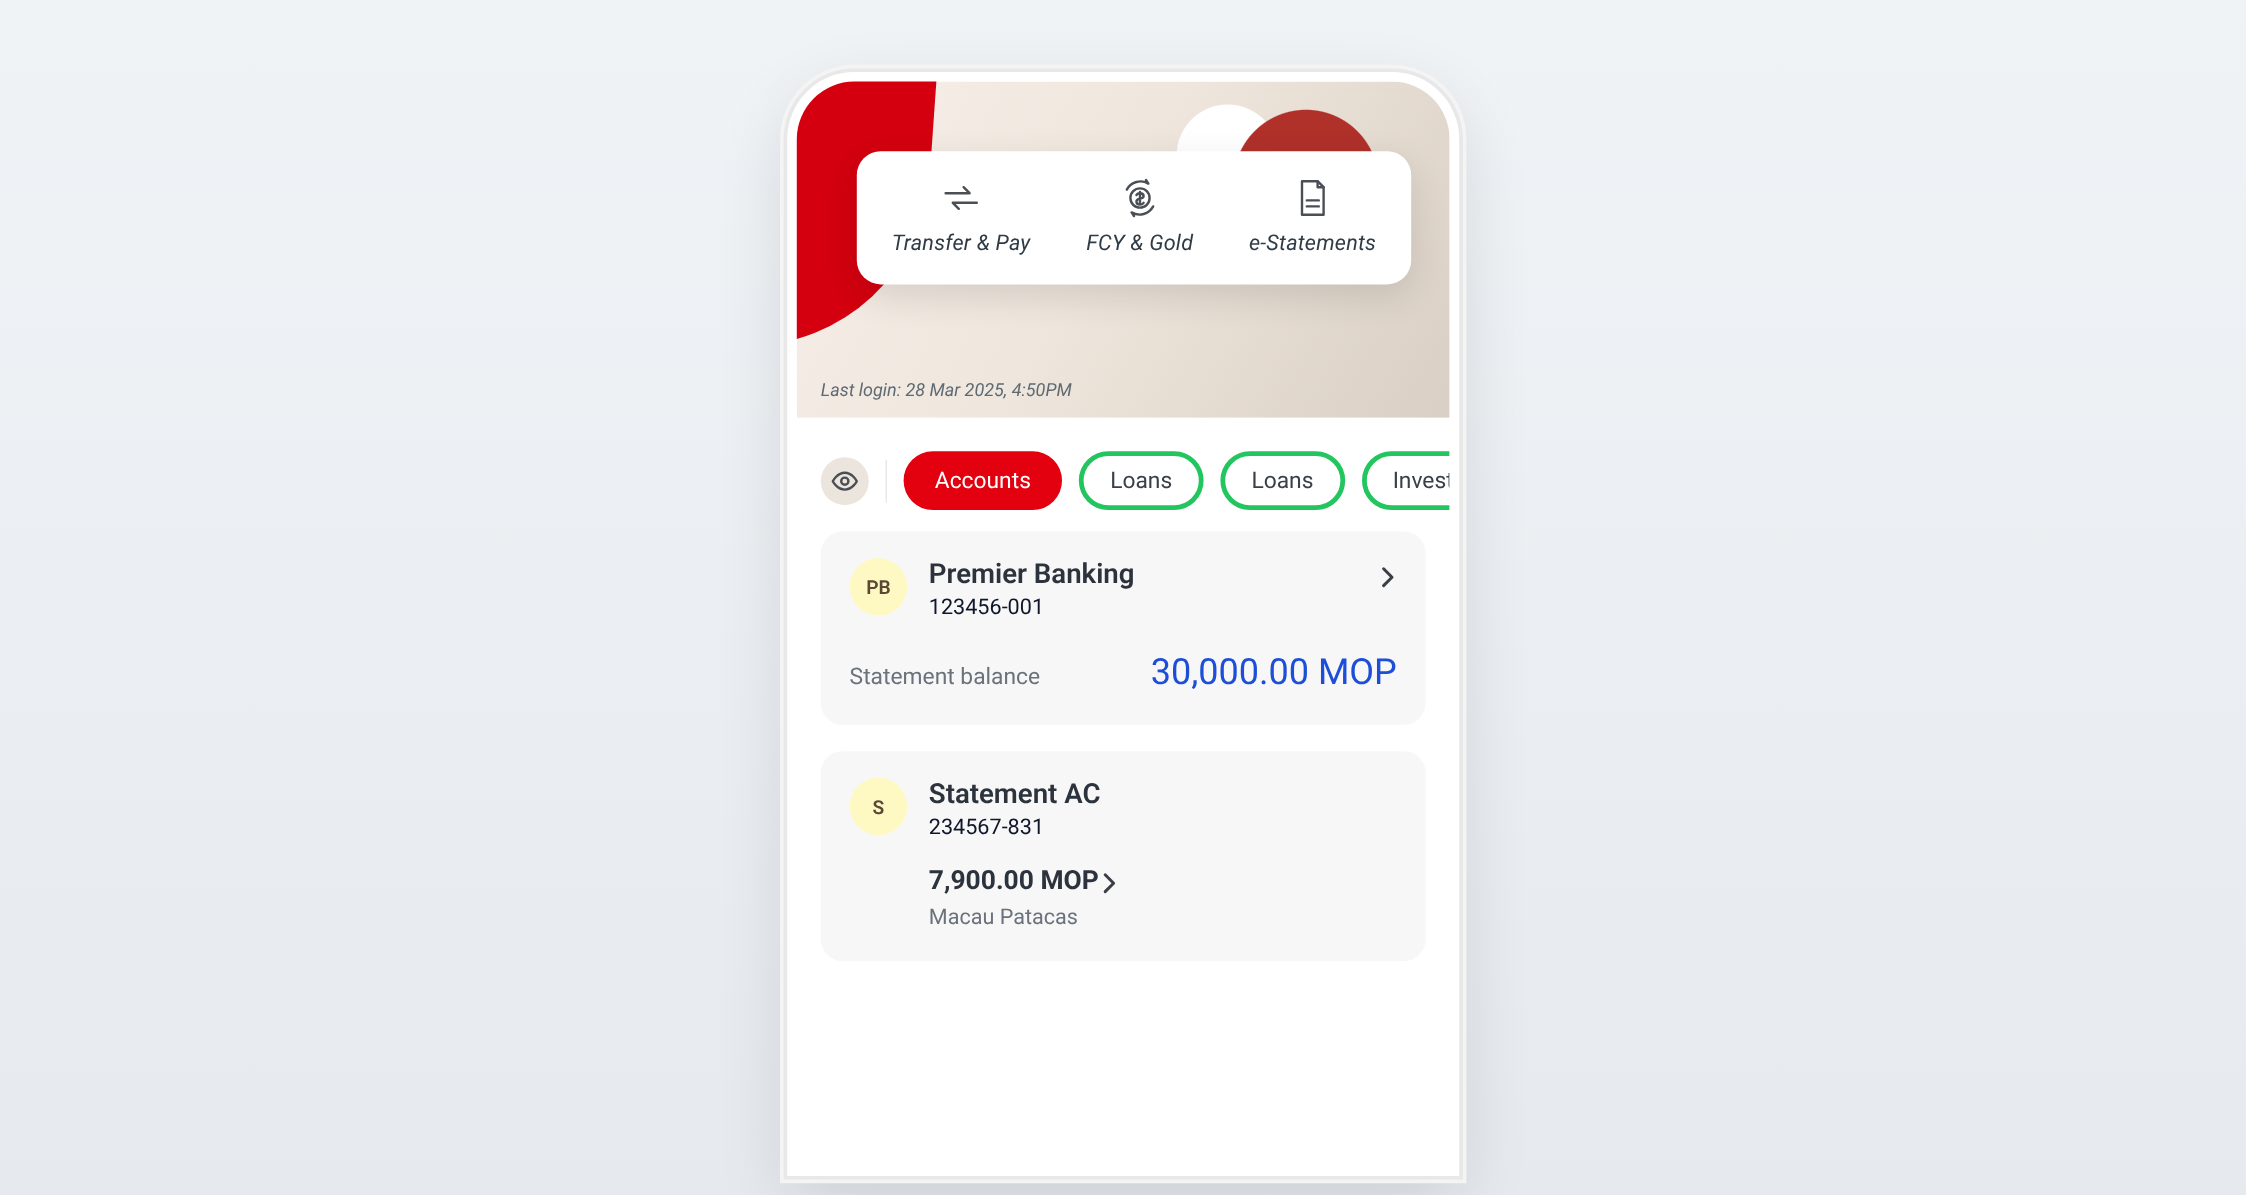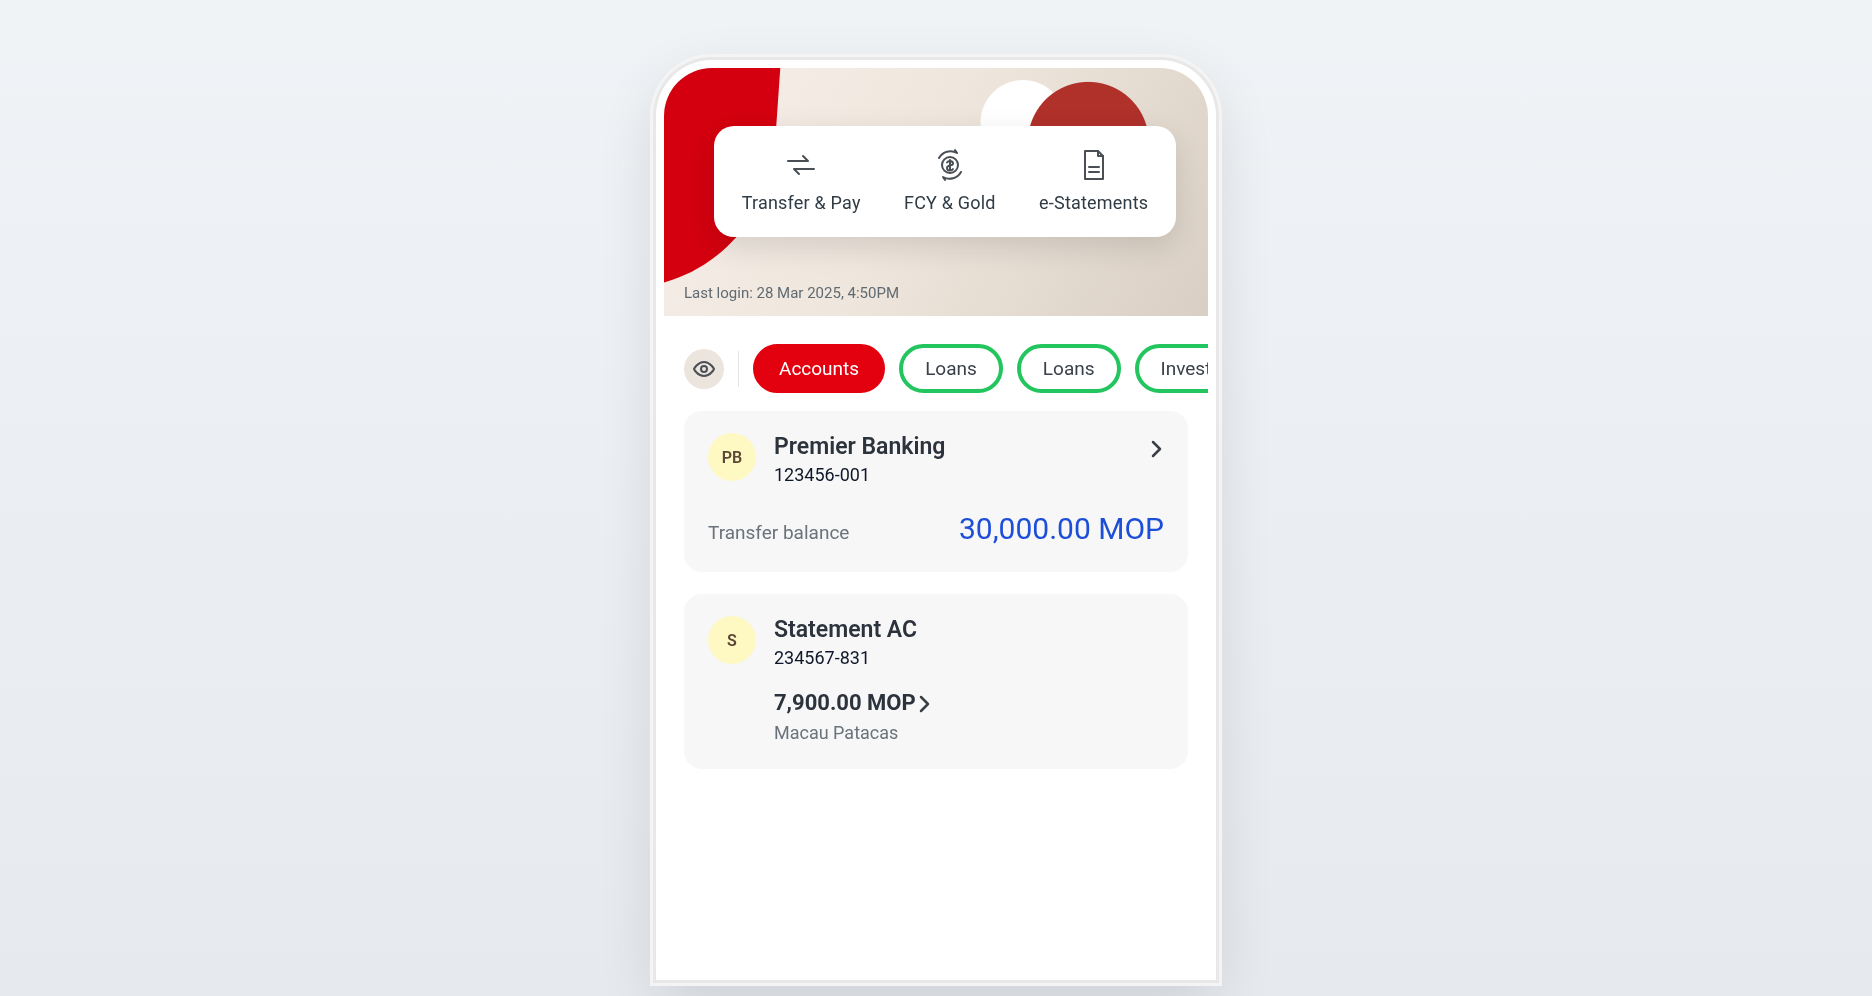--- a/index.html
+++ b/index.html
@@ -40,25 +40,26 @@
     position:absolute;
     inset:8px;
     border-radius:48px 48px 0 0;
     overflow:hidden;
     background:#fff;
   }
 
   
   .hero {
     position:relative;
-    height:248px;
+    height:280px;
     background:
       radial-gradient(circle at 78% 30%, #b0302a 0 60px, transparent 61px),
       radial-gradient(circle at 66% 22%, #fff 0 42px, transparent 43px),
       linear-gradient(120deg, #f7efe9 0%, #efe6dd 45%, #d9cfc4 100%);
+    font-style: italic;
   }
   .hero-red {
     position:absolute;
     left:-70px; top:-40px;
     width:180px; height:260px;
     background:#d4000f;
     border-radius:0 0 140px 0;
     transform: skewX(-4deg);
   }
 
@@ -239,21 +240,21 @@
             <div class="ac-name">Premier Banking</div>
             <div class="ac-num">123456-001</div>
           </div>
           <div class="chev">
             <svg width="16" height="24" viewBox="0 0 16 24" fill="none" stroke="currentColor" stroke-width="2.5" stroke-linecap="round" stroke-linejoin="round">
                 <path d="M5 5l7 7-7 7"></path>
               </svg>
           </div>
         </div>
         <div class="ac-balance-row">
-          <div class="bal-label">Transfer balance</div>
+          <div class="bal-label">Statement balance</div>
           <div class="bal-amount">30,000.00 MOP</div>
         </div>
       </div>
 
       <div class="account-card">
         <div class="ac-top">
           <div class="avatar">S</div>
           <div class="ac-titles">
             <div class="ac-name">Statement AC</div>
             <div class="ac-num">234567-831</div>

